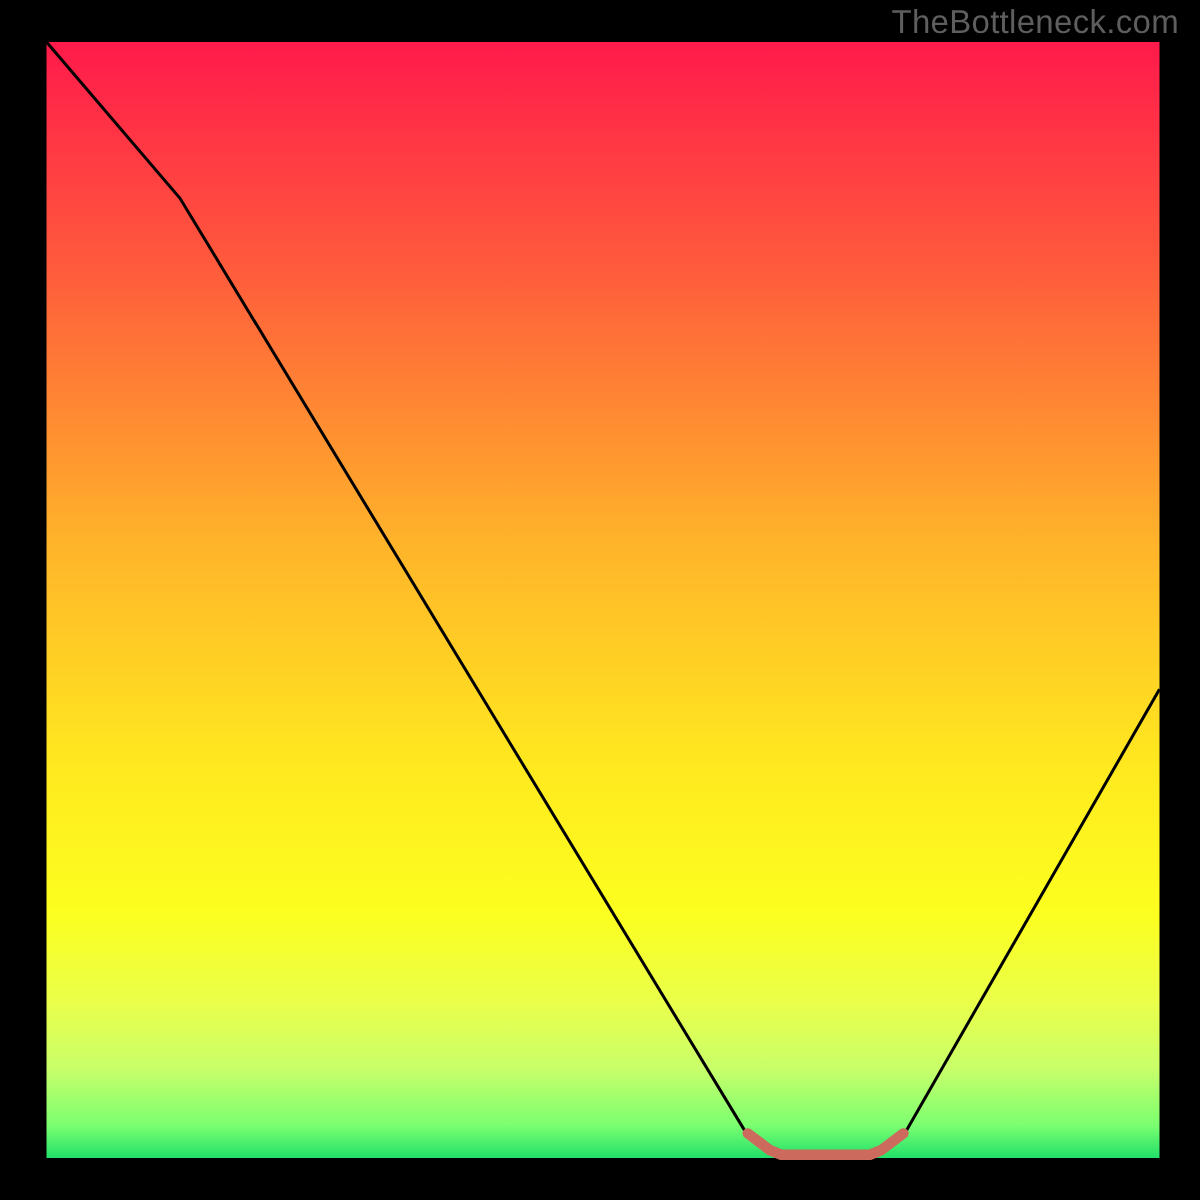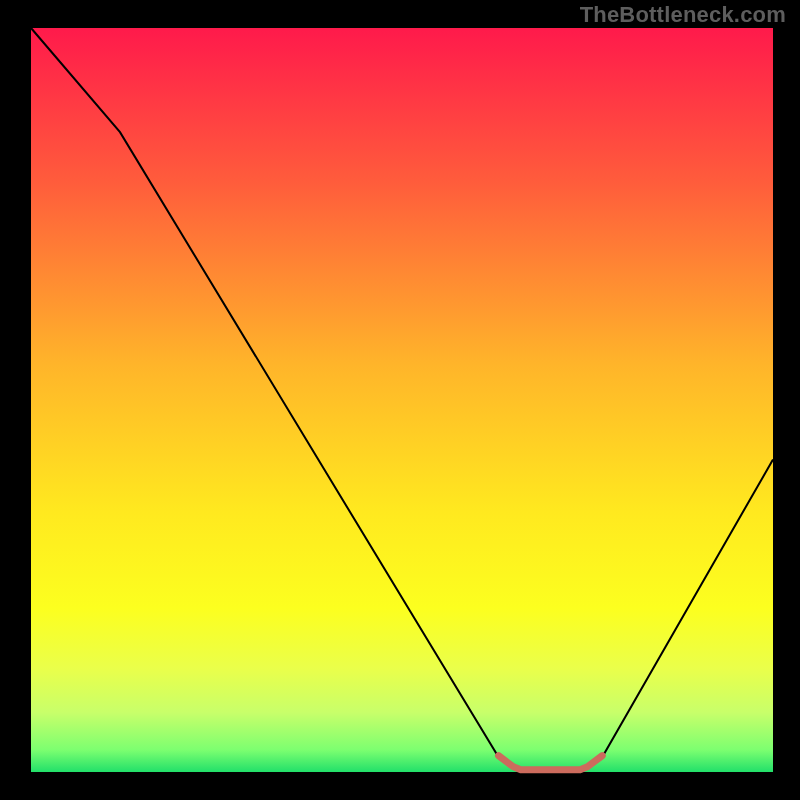--- a/index.html
+++ b/index.html
@@ -15,21 +15,21 @@
     width: 800px;
     height: 800px;
     background: #000;
   }
   .watermark {
     position: absolute;
     top: 2px;
     right: 14px;
     font-family: Arial, Helvetica, sans-serif;
     font-size: 22px;
-    font-weight: bold;
+    font-weight: normal;
     color: #5e5e5e;
     z-index: 10;
     letter-spacing: 0.2px;
     text-align: right;
   }
   svg.chart {
     position: absolute;
     top: 0;
     left: 0;
   }

